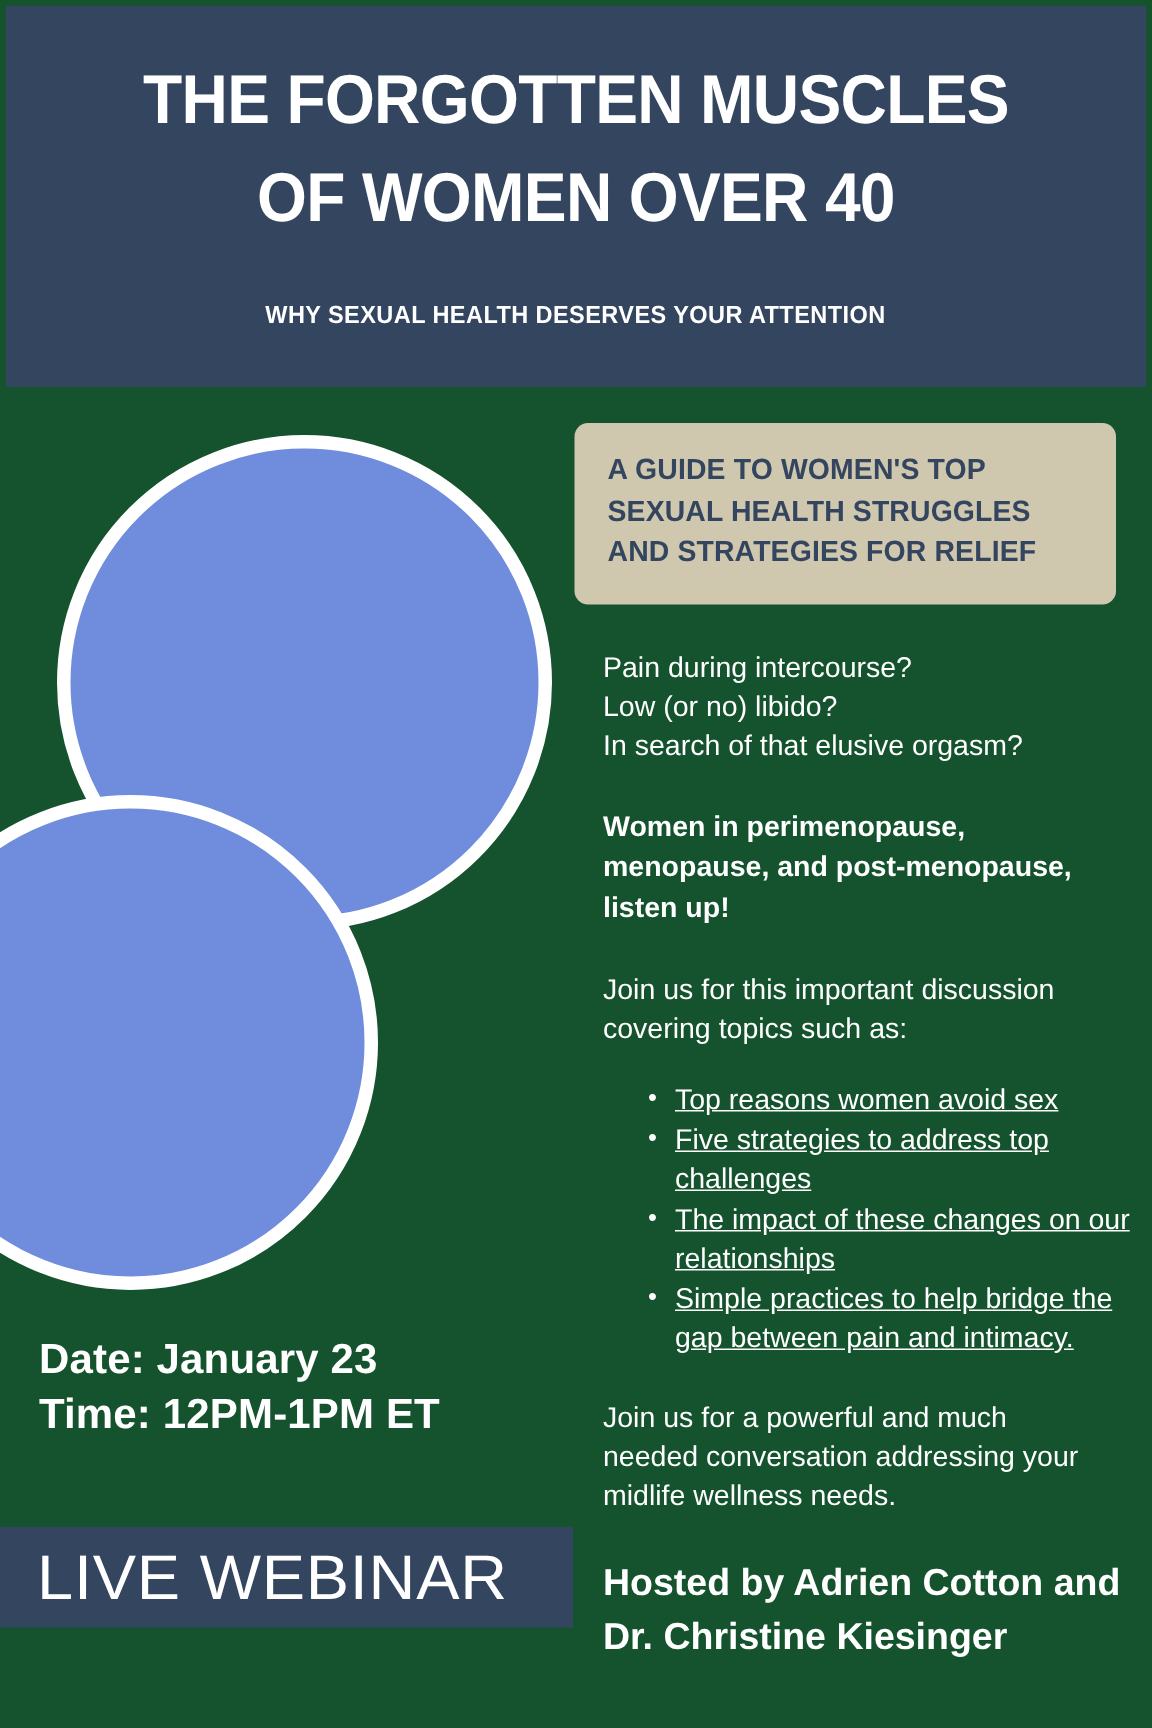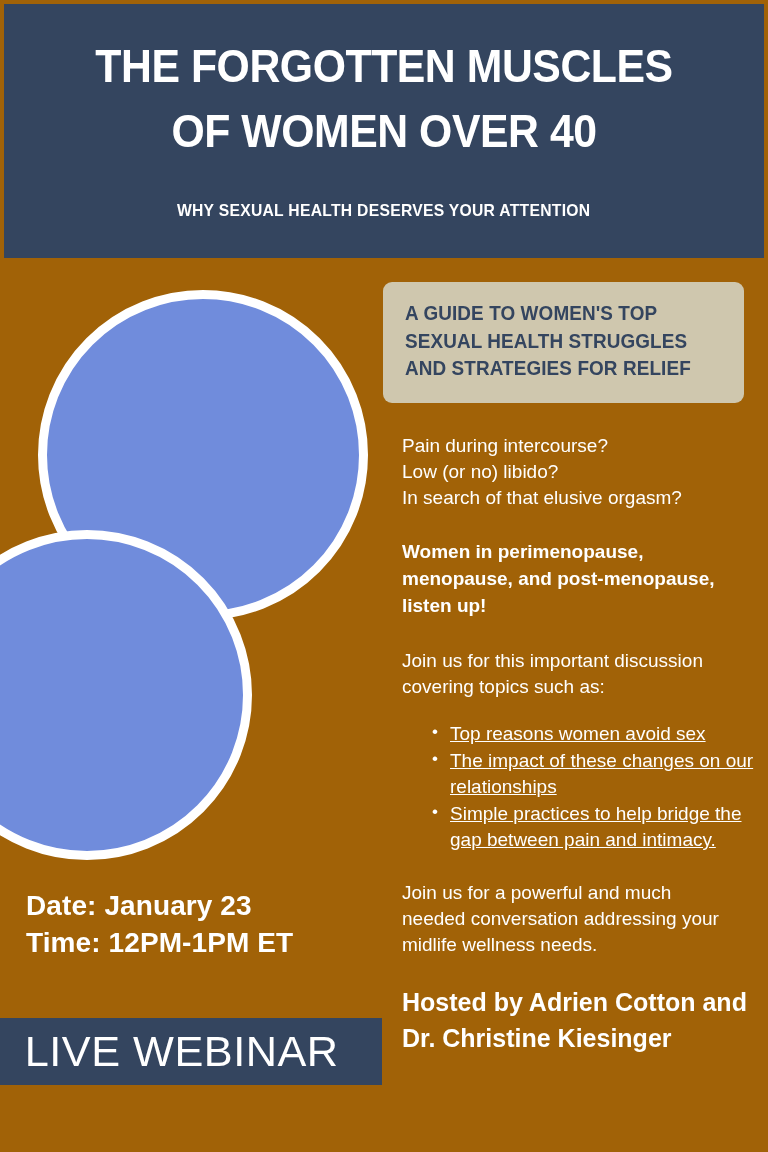--- a/index.html
+++ b/index.html
@@ -12,21 +12,21 @@
   body {
     font-family: "Liberation Sans", sans-serif;
     background: #708CDC;
     position: relative;
     overflow: hidden;
   }
 
   .poster {
     position: absolute;
     inset: 0;
-    background: #a16207;
+    background: #14532d;
     padding-left: 12px;
   }
 
   
   .header {
     position: absolute;
     left: 4px;
     top: 4px;
     width: 760px;
     height: 254px;
@@ -389,20 +389,21 @@
         <span>listen up!</span>
       </div>
 
       <div class="join-intro">
         <span>Join us for this important discussion</span>
         <span>covering topics such as:</span>
       </div>
 
       <ul class="topics">
         <li>Top reasons women avoid sex</li>
+        <li>Five strategies to address top challenges</li>
         <li>The impact of these changes on our relationships</li>
         <li>Simple practices to help bridge the gap between pain and intimacy.</li>
       </ul>
 
       <div class="closing">
         <span>Join us for a powerful and much</span>
         <span>needed conversation addressing your</span>
         <span>midlife wellness needs.</span>
       </div>
 

